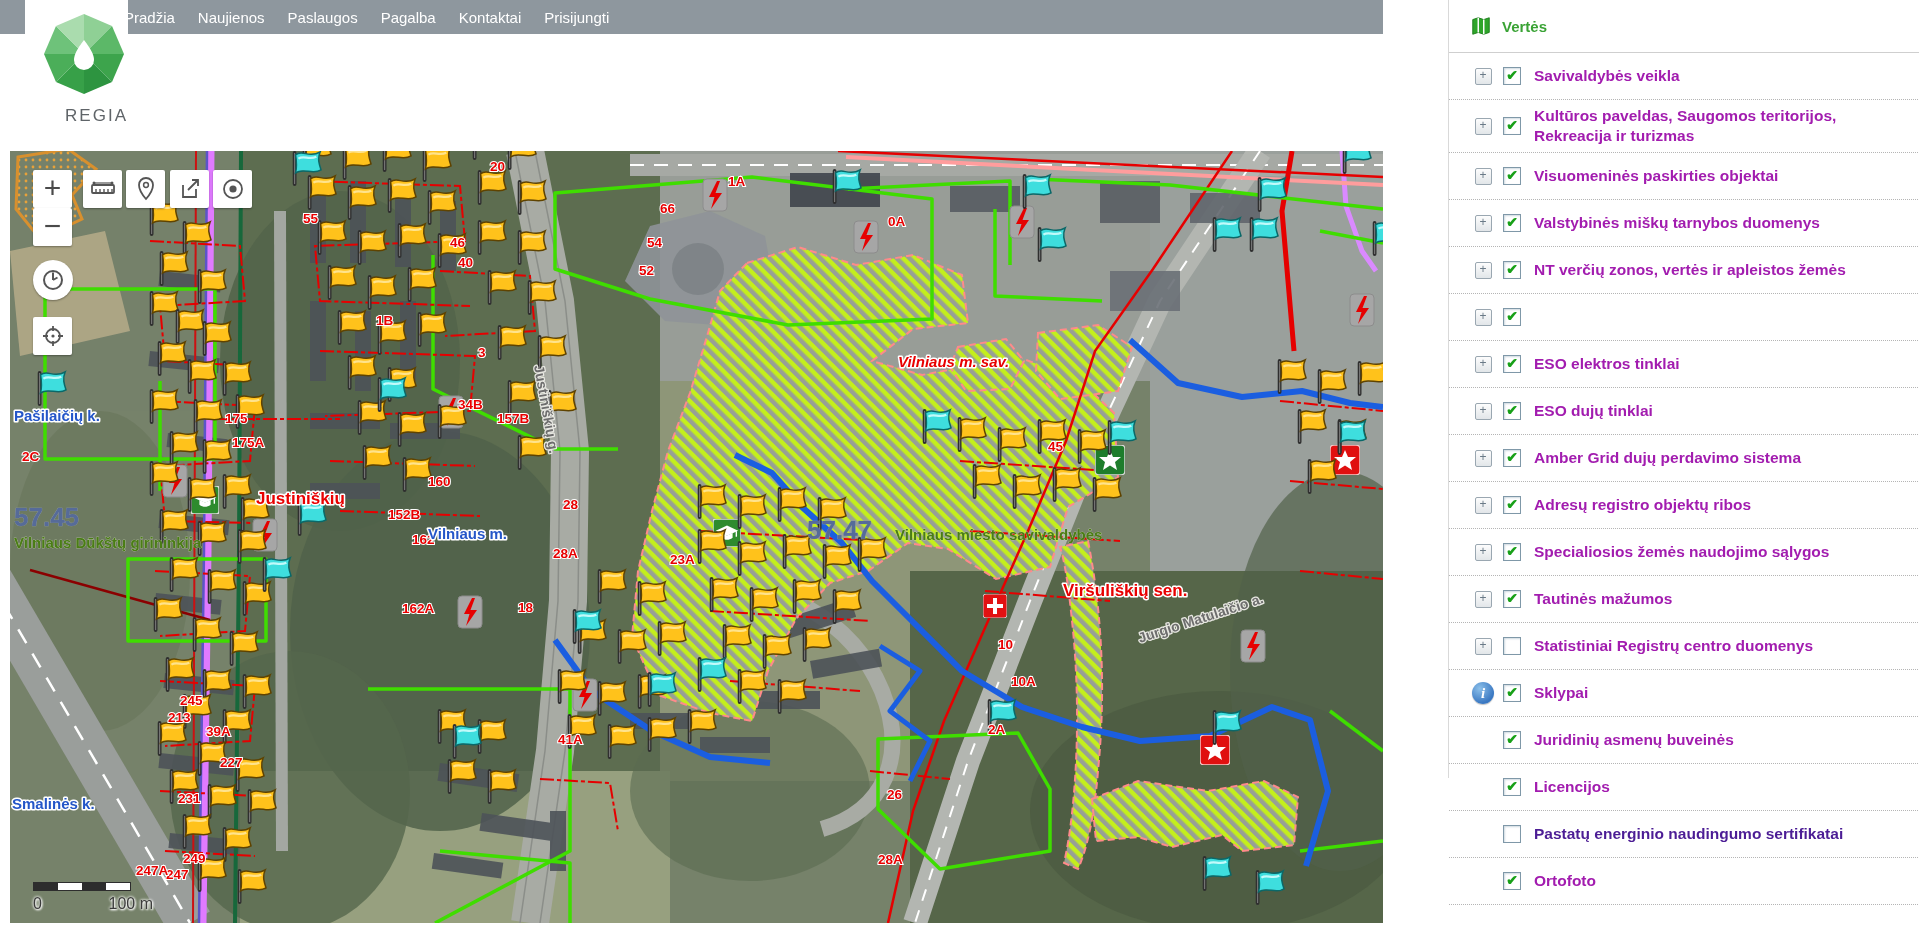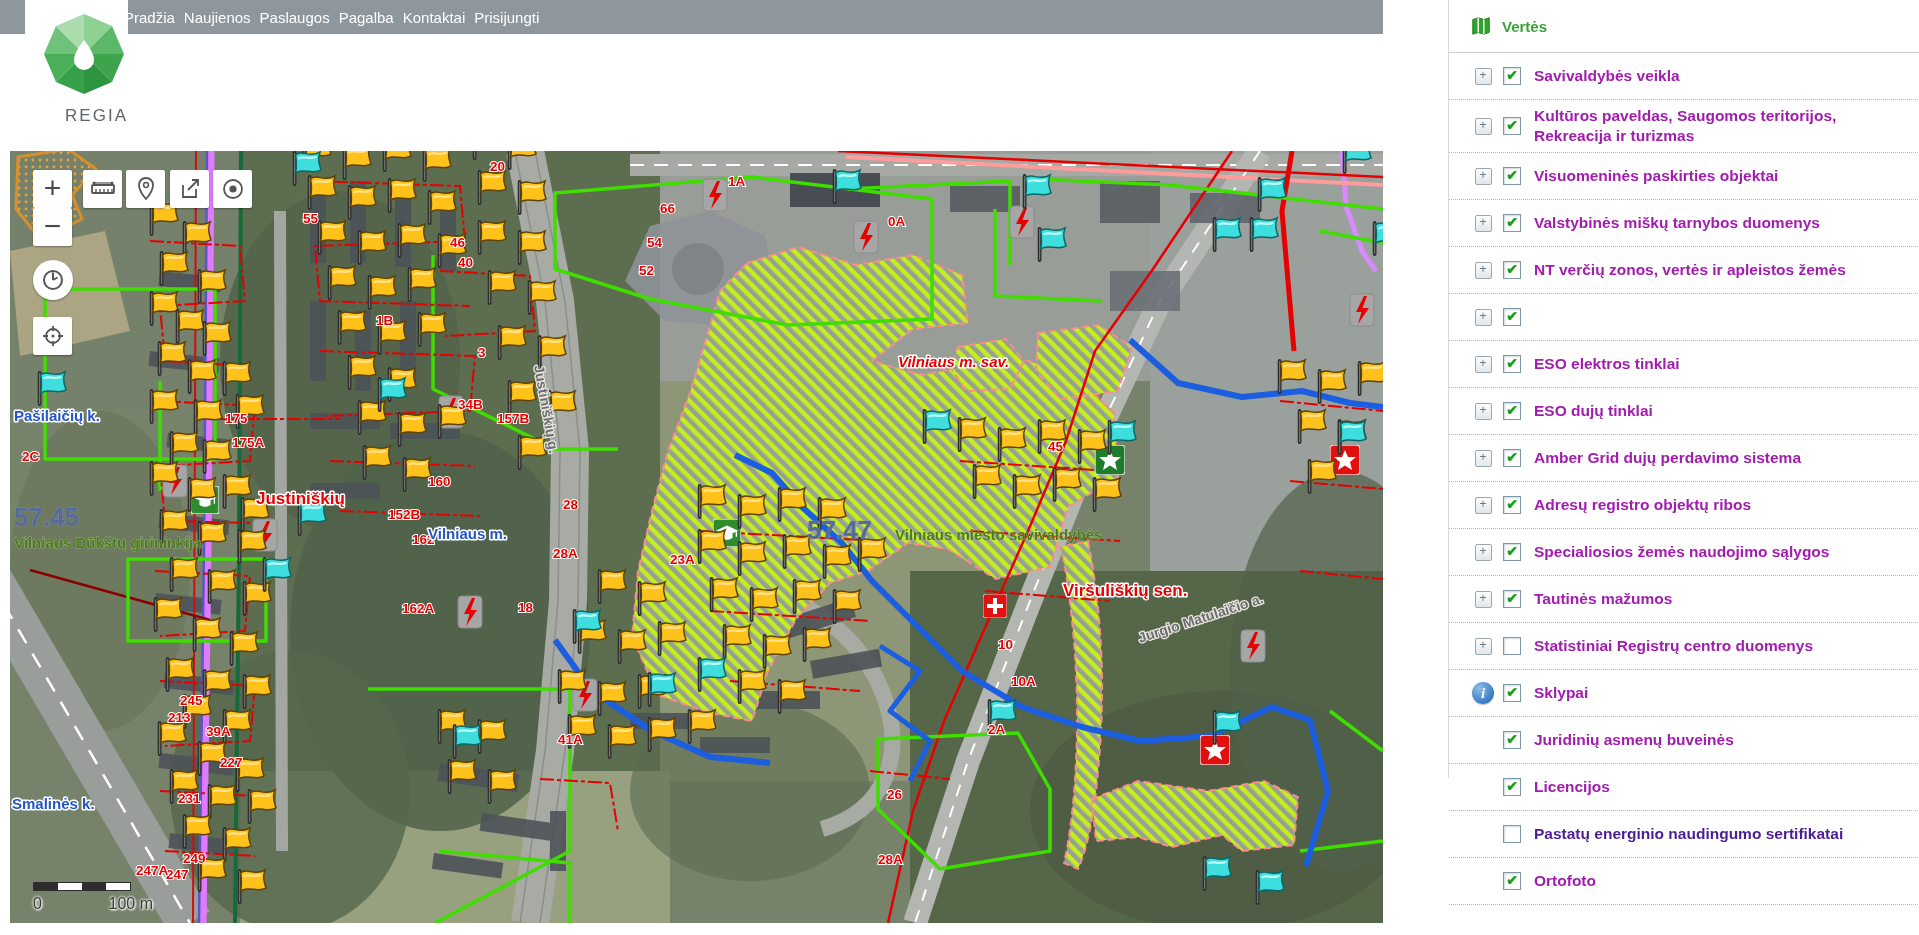--- a/index.html
+++ b/index.html
@@ -1,20 +1,20 @@
 <!DOCTYPE html>
 <html><head>
 <meta charset="utf-8">
 <style>
   html,body{margin:0;padding:0;background:#fff;font-family:"Liberation Sans",sans-serif;}
   body{width:1919px;height:935px;position:relative;overflow:hidden;}
 
   
   .navbar{position:absolute;left:0;top:0;width:1383px;height:34px;background:#8e979e;z-index:5;}
-  .nav-items{position:absolute;left:124px;top:0;height:34px;display:flex;align-items:center;gap:9px;}
+  .nav-items{position:absolute;left:124px;top:0;height:34px;display:flex;align-items:center;gap:23px;}
   .nav-item{color:#fff;font-size:15px;cursor:pointer;white-space:nowrap;}
   .logo-box{position:absolute;left:25px;top:0;width:103px;height:151px;background:#fff;z-index:6;text-align:right;}
   .logo-box svg{margin-top:8px;}
   .brand{color:#5f6468;font-size:17px;letter-spacing:2px;margin-top:2px;}
 
   
   .map{position:absolute;left:10px;top:151px;width:1373px;height:772px;background:#76826a;overflow:hidden;z-index:1;}
   .map svg.scene{position:absolute;left:0;top:0;}
   text{font-family:"Liberation Sans",sans-serif;}
   .lbl{font-weight:bold;paint-order:stroke;stroke-linejoin:round;}

